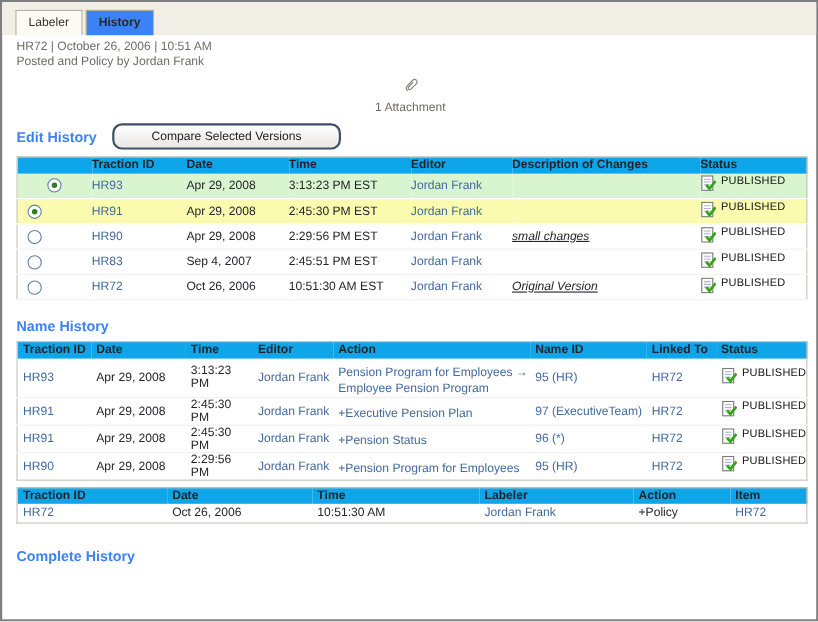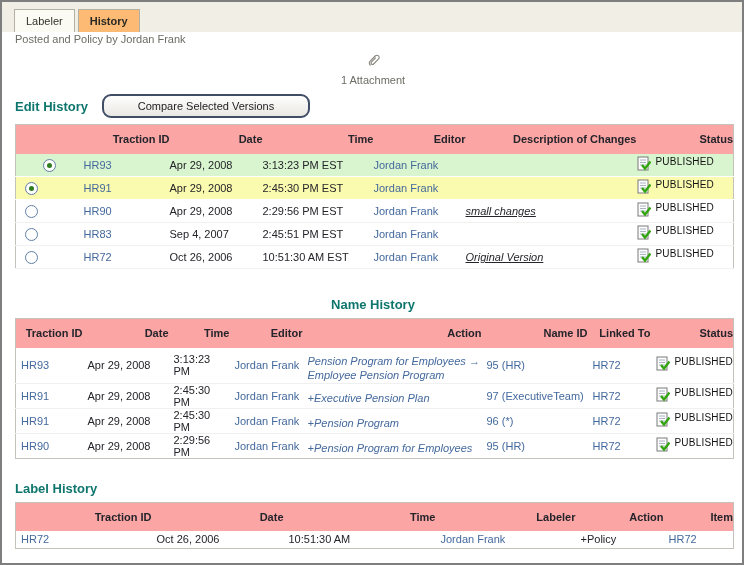--- a/index.html
+++ b/index.html
@@ -18,44 +18,44 @@
   .tabstrip {
     background:#f0eee5; height:30px;
     display:flex; align-items:flex-end;
     padding-left:12px;
   }
   .tab {
     display:inline-block; padding:5px 11px 5px 11px;
     margin-right:3px; cursor:pointer; line-height:12px;
   }
   .tab.inactive { background:#fcfbf3; border:1px solid #b3b0a4; border-bottom:none; color:#33322c; }
-  .tab.active   { background:#fdba74; border:1px solid #b3b0a4; border-bottom:none; font-weight:bold; color:#2a2923; }
+  .tab.active   { background:#3b82f6; border:1px solid #b3b0a4; border-bottom:none; font-weight:bold; color:#2a2923; }
   
   .content { padding:0 11px 0 13px; }
   .title { margin-top:26px; font-size:19px; font-weight:bold; color:#24242a; }
   .title .brown { color:#9a5505; }
   .meta { color:#6d6c64; margin-top:4px; line-height:13px; }
   .attach-row { margin-top:7px; color:#6d6c64; display:flex; align-items:center; gap:5px;flex-direction:column; }
-  .section-heading { font-size:13px; font-weight:bold; color:#0f766e; }
+  .section-heading { font-size:13px; font-weight:bold; color:#3b82f6; }
   .edit-head-row { margin-top:8px; display:flex; align-items:center; gap:14px; }
   .compare-btn {
     font-family:"Liberation Sans","DejaVu Sans",sans-serif;
     font-size:11px; color:#222;
     width:208px; height:24px;
     border:2px solid #3f4d66; border-radius:9px;
     background:linear-gradient(#fefefe,#e9e8e3);
     cursor:pointer;
   }
   a.lnk { color:#44699d; text-decoration:none; cursor:pointer;text-align:center; }
   
   table { border-collapse:collapse; table-layout:fixed; width:718px; }
   .tbl { border:1px solid #c4c2ba; }
   thead th {
-    background:#fca5a5; text-align:right; font-weight:bold; color:#24242a;
-    height:29px; font-size:11px; padding:0; vertical-align:middle;
+    background:#0ea5e9; text-align:left; font-weight:bold; color:#24242a;
+    height:15px; font-size:11px; padding:0; vertical-align:middle;
   }
   td { padding:0; vertical-align:middle; font-size:11px; }
   
   .edit-tbl td { height:23px; border-bottom:1px solid #fff; }
   .edit-tbl tr.plain td { border-bottom:1px solid #f1f1f1; }
   .edit-tbl tr.green td  { background:#d9f5cf; }
   .edit-tbl tr.yellow td { background:#fbfbaf; }
   .radio-cell { white-space:nowrap; }
   .radio {
     display:inline-block; width:13px; height:13px; border-radius:50%;
@@ -70,37 +70,38 @@
   .radio.pos-right { margin-left:27px; }
   .italic { font-style:italic;text-decoration:underline; }
   
   .status-wrap { display:inline-flex; align-items:flex-start; gap:5px; }
   .status-label { font-size:10px; color:#111; letter-spacing:0.2px; }
   
   .name-tbl td, .label-tbl td { height:17px; border-bottom:1px solid #f0f0f0; }
   .name-tbl tr:last-child td, .label-tbl tr:last-child td { border-bottom:none; }
   .name-tbl td.tall { height:30px; }
   .name-tbl td, .name-tbl th, .label-tbl td, .label-tbl th { padding-left:5px; }
-  .mt16 { margin-top:28px;text-align:center; }
+  .mt16 { margin-top:16px; }
   .mt22 { margin-top:22px; }
   .mt6  { margin-top:6px; }
-  .action-cell { line-height:14px; padding-top:6px; padding-bottom:1px;font-style:italic; }
+  .action-cell { line-height:14px; padding-top:6px; padding-bottom:1px; }
 </style>
 </head>
 <body>
 
 <div class="page">
 
   <div class="tabstrip">
     <div class="tab inactive">Labeler</div>
     <div class="tab active">History</div>
   </div>
 
   <div class="content">
 
+    <div class="meta">HR72 | October 26, 2006 | 10:51 AM</div>
     <div class="meta" style="margin-top:1px">Posted and Policy by Jordan Frank</div>
 
     <div class="attach-row">
       <span>
         <svg width="13" height="14" viewBox="0 0 13 14">
             <path d="M3.5 12.5 C1.8 10.8 2 9.2 3.4 7.8 L8.2 3 C9.2 2 10.6 2 11.5 2.9 C12.4 3.8 12.4 5.2 11.4 6.2 L6.6 11 C6 11.6 5.1 11.6 4.5 11 C3.9 10.4 3.9 9.5 4.5 8.9 L8.8 4.6" fill="none" stroke="#86857d" stroke-width="1.1"></path>
           </svg>
       </span>
       <span>1 Attachment</span>
     </div>
@@ -300,21 +301,21 @@
                 </svg>
               <span class="status-label">PUBLISHED</span>
             </span>
           </td>
         </tr>
         <tr>
           <td><a class="lnk">HR91</a></td>
           <td>Apr 29, 2008</td>
           <td>2:45:30 PM</td>
           <td><a class="lnk">Jordan Frank</a></td>
-          <td class="action-cell"><a class="lnk">+Pension Program</a></td>
+          <td class="action-cell"><a class="lnk">+Pension Status</a></td>
           <td><a class="lnk">96 (*)</a></td>
           <td><a class="lnk">HR72</a></td>
           <td>
             <span class="status-wrap">
               <svg width="14" height="16" viewBox="0 0 14 16">
                   <rect x="1" y="1" width="10" height="13" fill="#fdfdfd" stroke="#7a7a7a"></rect>
                   <line x1="3" y1="4" x2="9" y2="4" stroke="#a9b4c4"></line>
                   <line x1="3" y1="6.5" x2="9" y2="6.5" stroke="#a9b4c4"></line>
                   <line x1="3" y1="9" x2="9" y2="9" stroke="#a9b4c4"></line>
                   <path d="M5 9 L8 12.5 L13.5 5.5" fill="none" stroke="#33a511" stroke-width="2.4"></path>
@@ -340,21 +341,20 @@
                   <line x1="3" y1="9" x2="9" y2="9" stroke="#a9b4c4"></line>
                   <path d="M5 9 L8 12.5 L13.5 5.5" fill="none" stroke="#33a511" stroke-width="2.4"></path>
                 </svg>
               <span class="status-label">PUBLISHED</span>
             </span>
           </td>
         </tr>
       </tbody>
     </table>
 
-    <div class="section-heading mt22">Label History</div>
     <table class="tbl label-tbl mt6">
       <colgroup>
         <col style="width:136px">
           <col style="width:132px">
           <col style="width:152px">
         <col style="width:140px">
           <col style="width:88px">
           <col style="width:70px">
       </colgroup>
       <thead>

